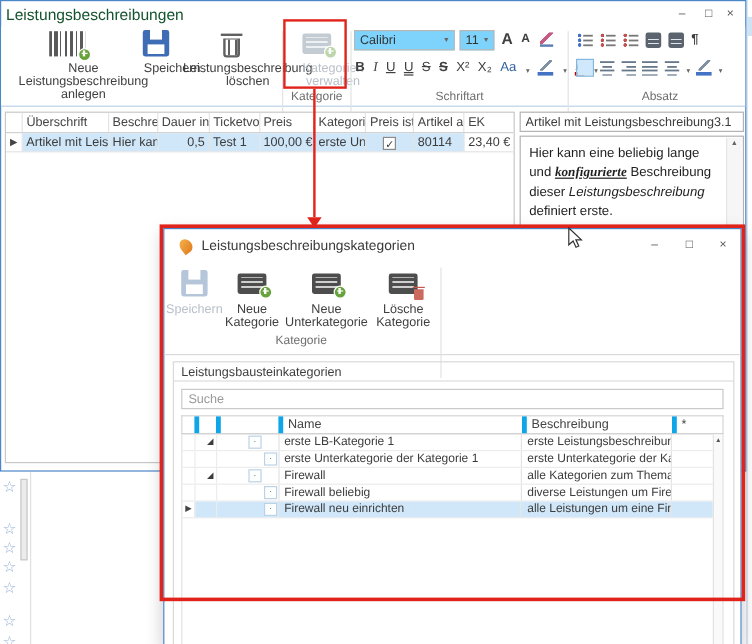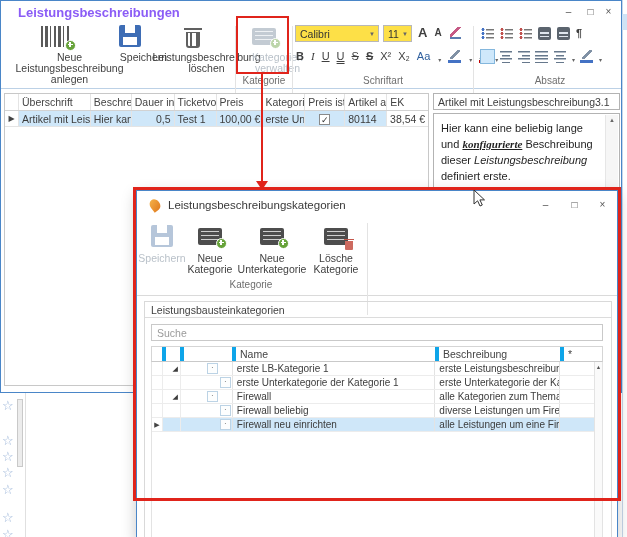--- a/index.html
+++ b/index.html
@@ -7,21 +7,21 @@
     font-family:"Liberation Sans", sans-serif; font-size:11px; color:#3c3c3c; }
   #viewport { position:relative; width:627px; height:537px; overflow:hidden; }
 
   
   .win { position:absolute; background:#fff; border:1px solid #4a86c8; }
   #main-window { left:0; top:0; width:622px; height:393px; z-index:1; }
   #dialog-window { left:136px; top:190px; width:482px; height:350px; z-index:50;
     box-shadow:0 4px 14px rgba(0,0,0,.22); }
   .wbtn { position:absolute; top:3px; width:17px; height:15px; text-align:center;
     font-size:10px; line-height:15px; color:#555; cursor:default; }
-  .title-text { position:absolute; left:17px; top:4px; font-size:13px; color:#8b5cf6;font-weight:bold; }
+  .title-text { position:absolute; left:4px; top:4px; font-size:13px; color:#14532d; }
 
   
   #ribbon { position:absolute; left:0; top:21px; width:620px; height:67px;
     border-bottom:1px solid #bcd1e6; background:#fff; }
   .rbtn { position:absolute; top:1px; display:flex; flex-direction:column; align-items:center; }
   .rbtn .lbl { font-size:10.5px; line-height:11px; text-align:center; color:#3f3f3f; margin-top:3px;padding-left:27px; }
   .rbtn.dis .lbl { color:#b9c1c9; }
   .vsep { position:absolute; top:4px; height:76px; width:1px; background:#e3e3e3; }
   .grp-lbl { position:absolute; top:53px; font-size:10px; color:#6e6e6e; text-align:center; }
 
@@ -46,21 +46,21 @@
   .plus-badge { position:absolute; right:-5px; bottom:-4px; width:11px; height:11px;
     background:#67a33a; border:1.5px solid #fff; border-radius:50%; }
   .plus-badge::before { content:""; position:absolute; left:1.5px; top:3.2px; width:5px; height:1.6px; background:#fff; }
   .plus-badge::after  { content:""; position:absolute; left:3.2px; top:1.5px; width:1.6px; height:5px; background:#fff; }
   .plus-badge.pale { background:#bcd5aa; }
   .mini-trash { position:absolute; right:-6px; bottom:-5px; width:10px; height:12px; }
   .mini-trash::before { content:""; position:absolute; top:1px; left:0; right:0; height:1.5px; background:#c4564b; }
   .mini-trash::after  { content:""; position:absolute; top:3.5px; left:1px; right:1px; bottom:0;
     background:#cd6a5f; border-radius:0 0 1px 1px; }
 
-  .combo { position:absolute; height:17px; border:1px solid #b8b8b8; background:#fde047;
+  .combo { position:absolute; height:17px; border:1px solid #b8b8b8; background:#7dd3fc;
     font-size:10.5px; color:#333; padding:2px 14px 0 4px; white-space:nowrap; overflow:hidden; }
   .combo .ca { position:absolute; right:3px; top:5px; font-size:6px; color:#666; }
 
   .fmt-row { position:absolute; display:flex; align-items:flex-end; gap:7px; }
   .fmt { font-size:11px; color:#3f3f3f; line-height:13px; cursor:default; }
   .f-b { font-weight:bold; }
   .f-i { font-style:italic; font-family:"Liberation Serif", serif; }
   .f-u { text-decoration:underline; }
   .f-uu { text-decoration:underline; text-decoration-style:double; }
   .f-s { text-decoration:line-through; }
@@ -329,21 +329,21 @@
         <div class="gcell selc" style="width:72px;">Artikel mit Leist...</div>
         <div class="gcell selc" style="width:41px;">Hier kan...</div>
         <div class="gcell selc num" style="width:43px;">0,5</div>
         <div class="gcell selc" style="width:42px;">Test 1</div>
         <div class="gcell selc num" style="width:46px;">100,00 €</div>
         <div class="gcell selc" style="width:43px;">erste Un...</div>
         <div class="gcell selc" style="width:40px;">
           <div class="cbx">✓</div>
         </div>
         <div class="gcell selc" style="width:42px;">80114</div>
-        <div class="gcell num" style="width:41px; border-right:none;">38,54 €</div>
+        <div class="gcell num" style="width:41px; border-right:none;">23,40 €</div>
       </div>
     </div>
 
     <input id="detail-title" value="Artikel mit Leistungsbeschreibung3.1" style="">
     <div id="detail-box">
       <div id="rich-text"><span>Hier kann eine beliebig </span><span class="rt-b">lange</span><span> und </span><span class="rt-bu">konfigurierte</span><span> Beschreibung dieser </span><span class="rt-i">Leistungsbeschreibung</span><span> definiert erste.</span></div>
       <div class="vscroll">
         <div class="sup">▲</div>
       </div>
     </div>

